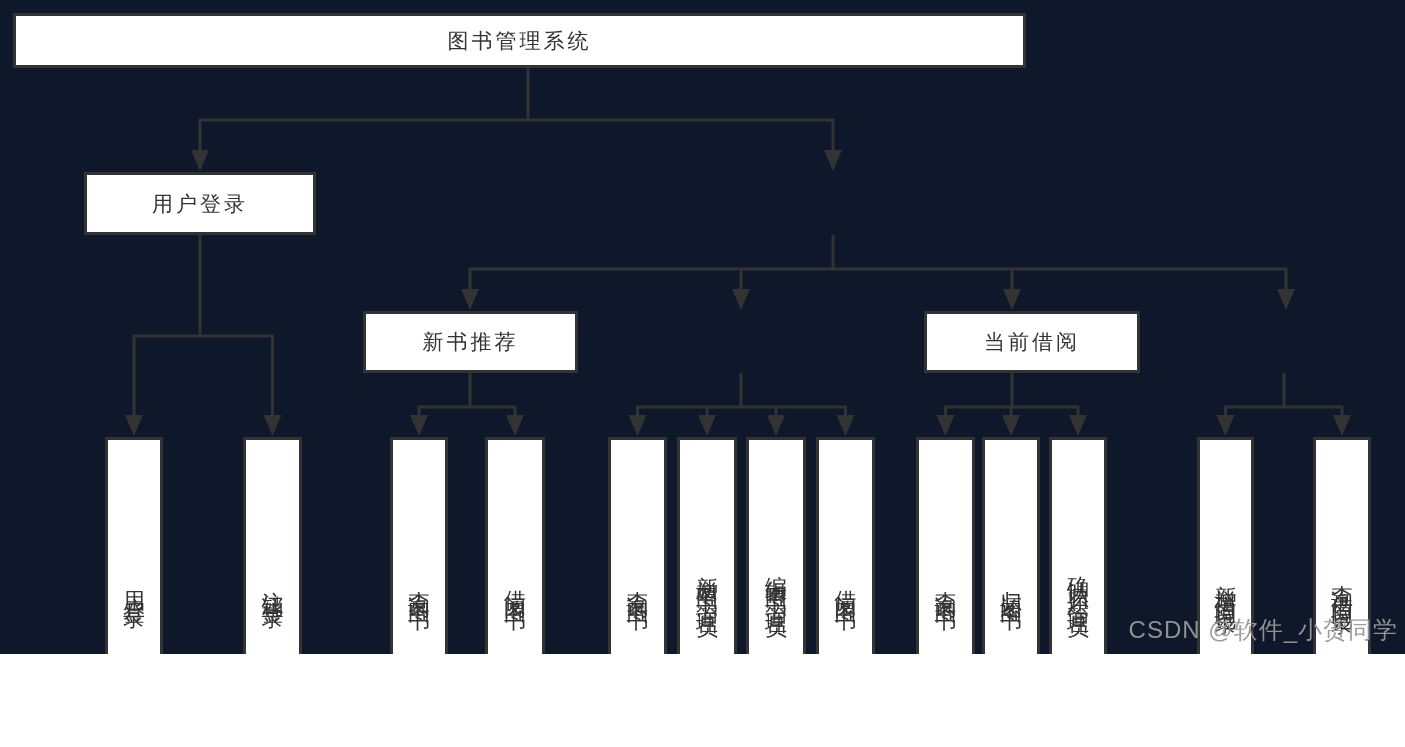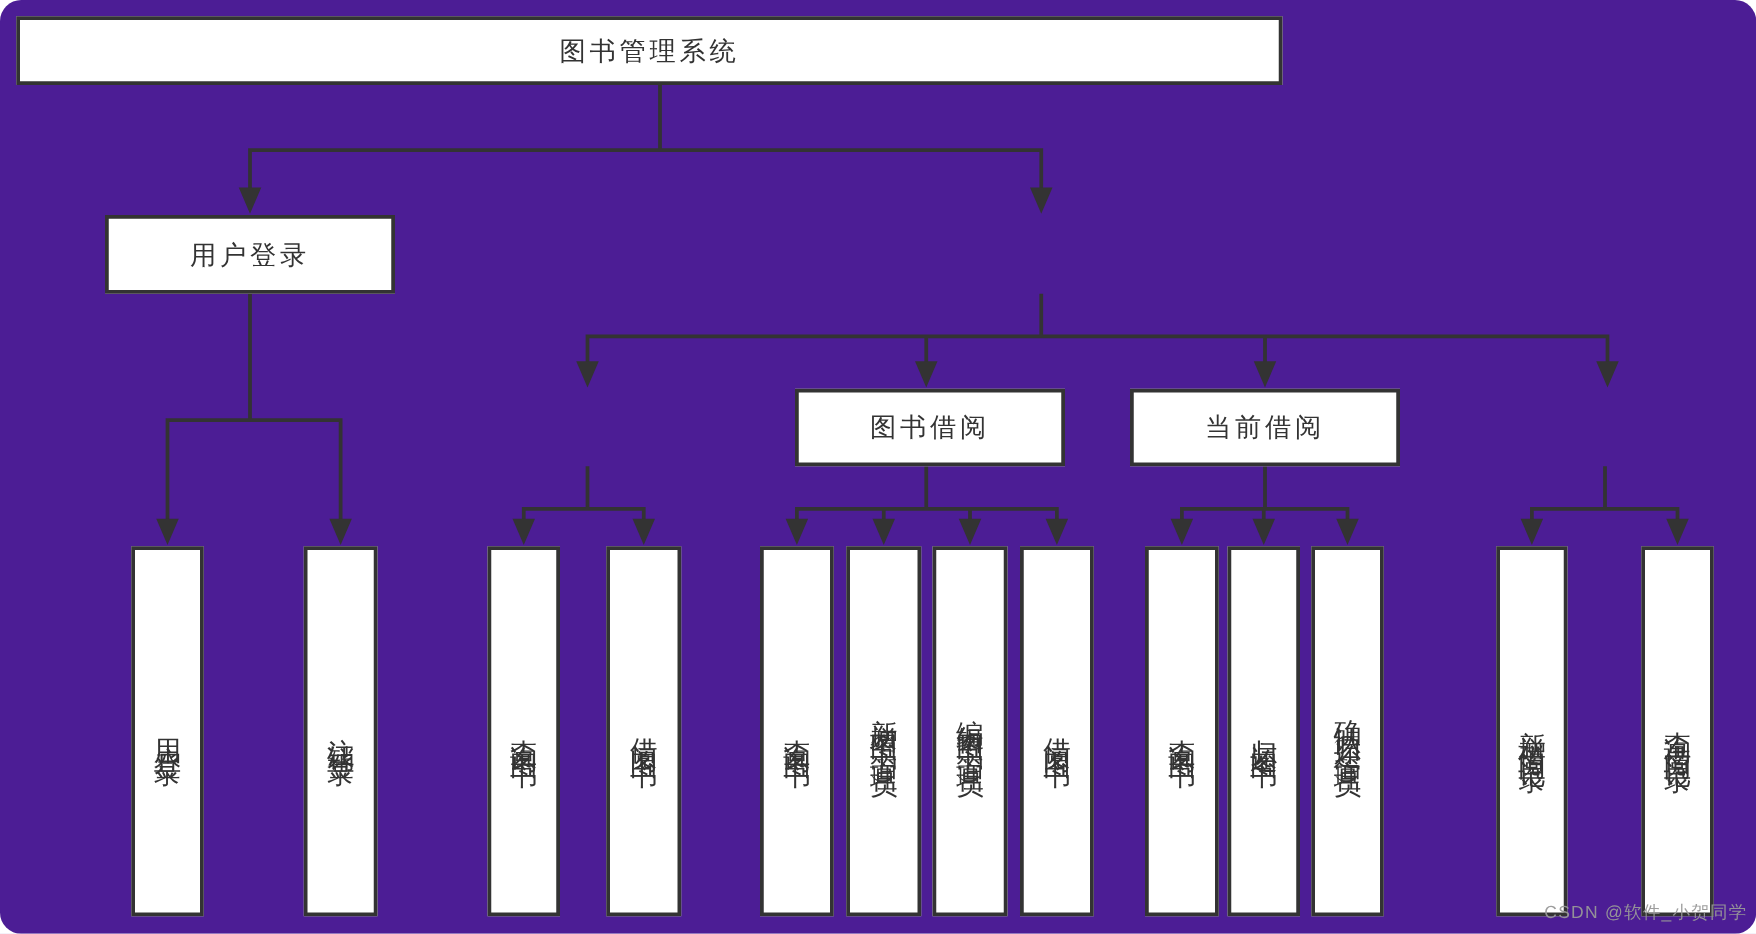--- a/index.html
+++ b/index.html
@@ -1,23 +1,22 @@
 <!DOCTYPE html>
 <html><head>
 <meta charset="utf-8">
 <style>
   html,body{margin:0;padding:0;background:#ffffff;}
   .canvas{
     position:relative;
-    width:1405px;height:747px;
-    background:#4c1d95;
+    width:1405px;height:654px;
+    background:#0f172a;
     font-family:"Liberation Sans","DejaVu Sans",sans-serif;
     overflow:hidden;
     color:#333;
-    border-radius:17px;
   }
   svg.connectors{position:absolute;left:0;top:0;z-index:1;}
   .node{
     position:absolute;
     box-sizing:border-box;
     border:3px solid #333333;
     background:#ffffff;
     display:flex;
     align-items:center;
     justify-content:center;
@@ -34,21 +33,21 @@
     text-orientation:mixed;
     font-size:22px;
     letter-spacing:6px;
     line-height:1.1;
     color:#333333;
   }
   .watermark{
     position:absolute;
     right:7px;
     bottom:8px;
-    font-size:14px;
+    font-size:24px;
     letter-spacing:1px;
     color:rgba(152,152,152,0.95);
     z-index:5;
     white-space:nowrap;
   }
 </style>
 </head>
 <body>
 
 <div class="canvas">
@@ -71,24 +70,24 @@
   </svg>
 
   <div class="node" style="left:13px;top:13px;width:1013px;height:55px">
     <span class="hlabel">图书管理系统</span>
   </div>
 
   <div class="node" style="left:84px;top:172px;width:232px;height:63px">
     <span class="hlabel">用户登录</span>
   </div>
 
-  <div class="node" style="left:636px;top:311px;width:216px;height:62px">
-    <span class="hlabel">图书借阅</span>
+  <div class="node" style="left:363px;top:311px;width:215px;height:62px">
+    <span class="hlabel">新书推荐</span>
   </div>
-  <div class="node" style="left:904px;top:311px;width:216px;height:62px">
+  <div class="node" style="left:924px;top:311px;width:216px;height:62px">
     <span class="hlabel">当前借阅</span>
   </div>
 
   <div class="node" style="left:105px;top:437px;width:58px;height:296px">
     <span class="vlabel">用户登录</span>
   </div>
   <div class="node" style="left:243px;top:437px;width:59px;height:296px">
     <span class="vlabel">注销登录</span>
   </div>
 

